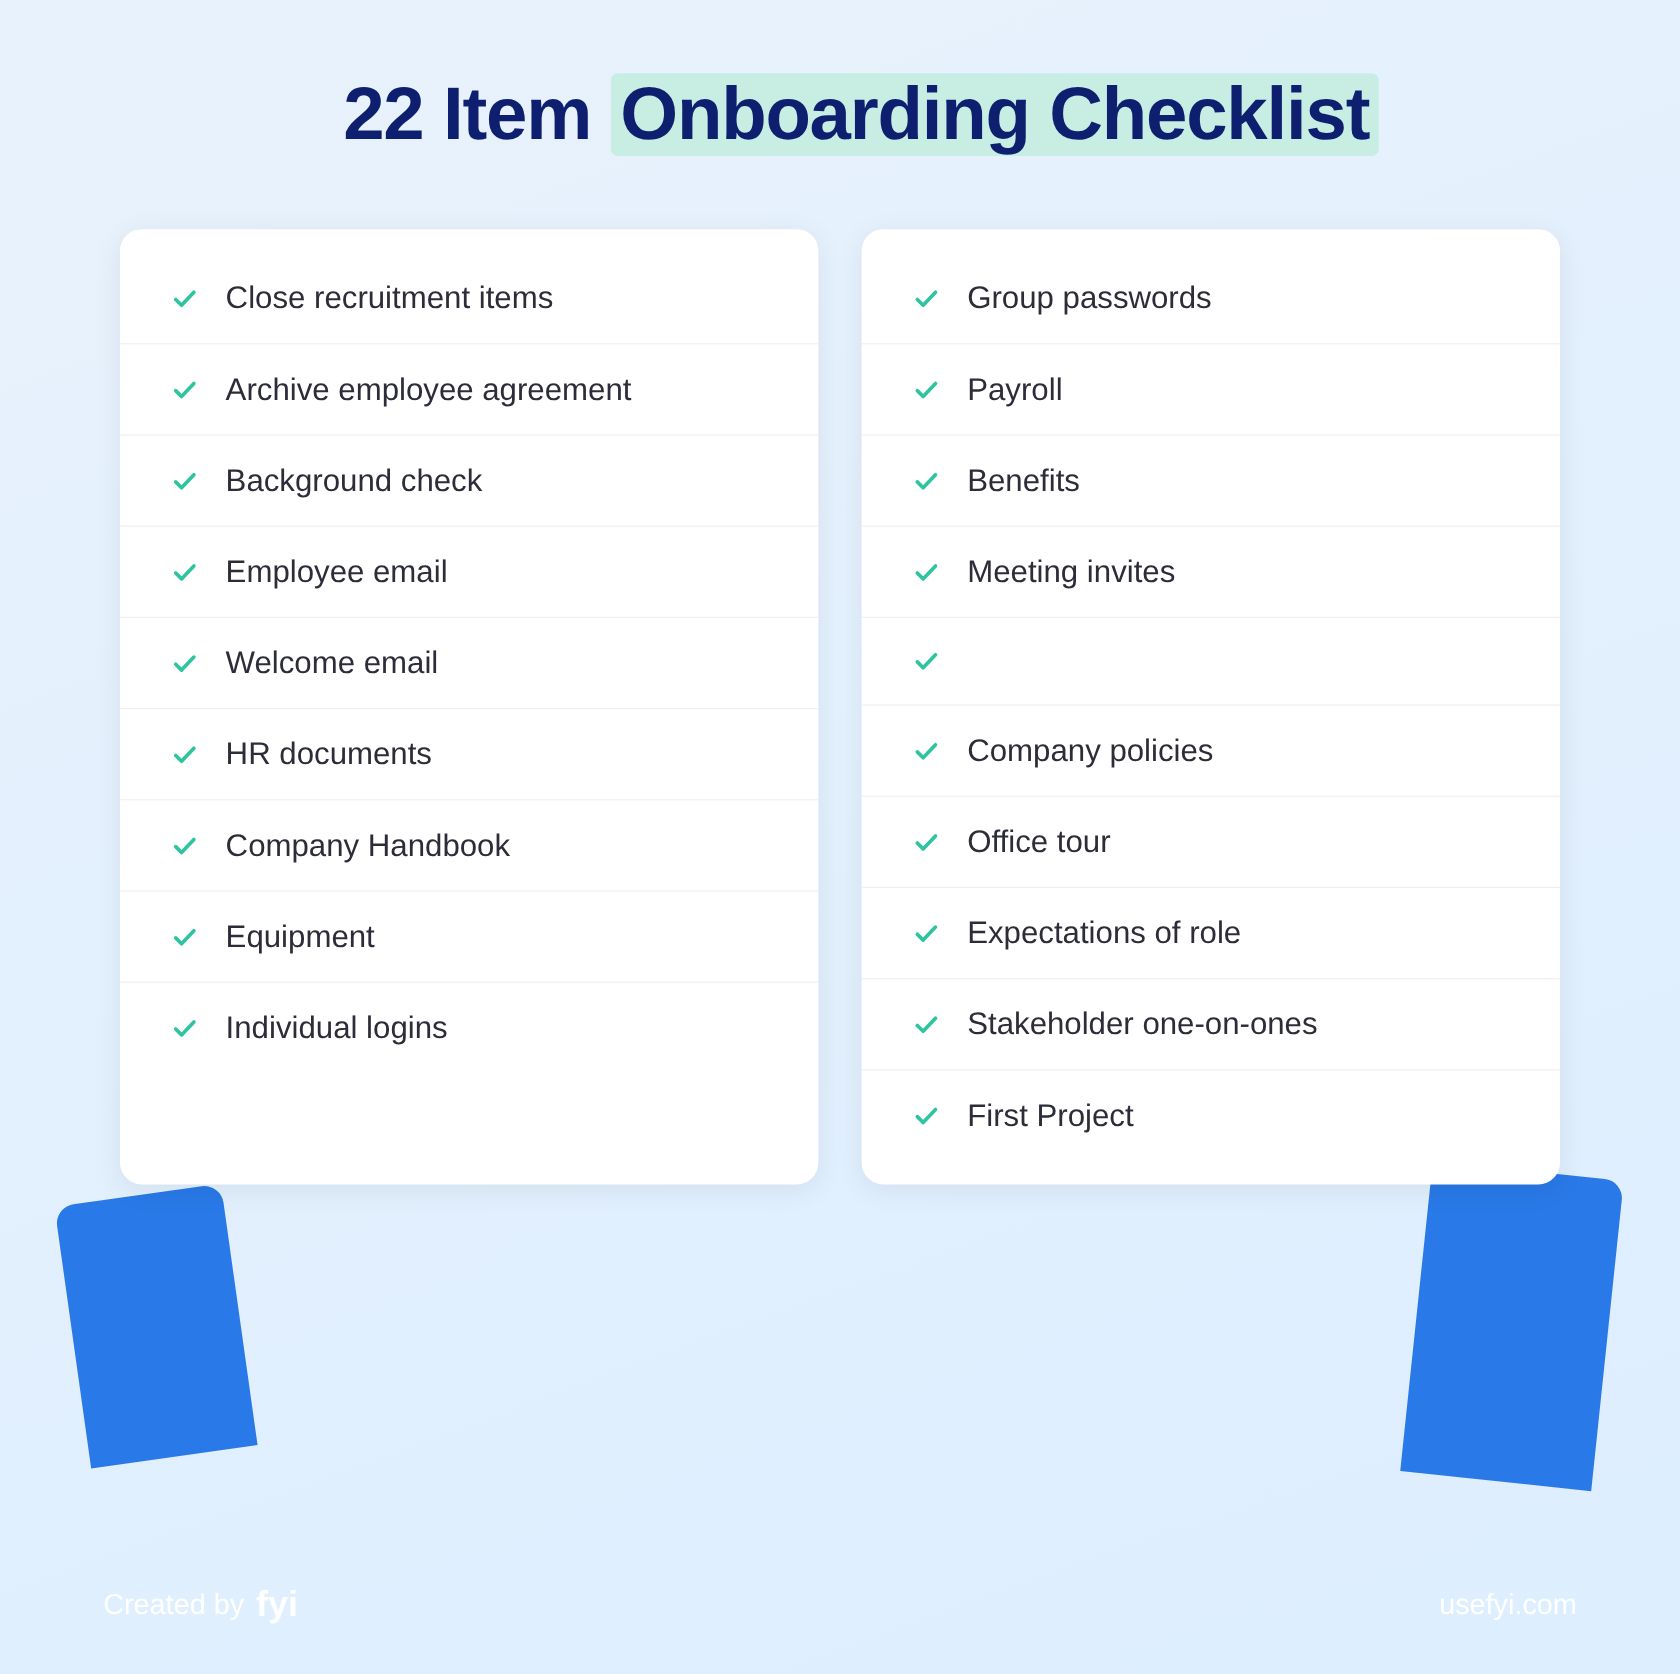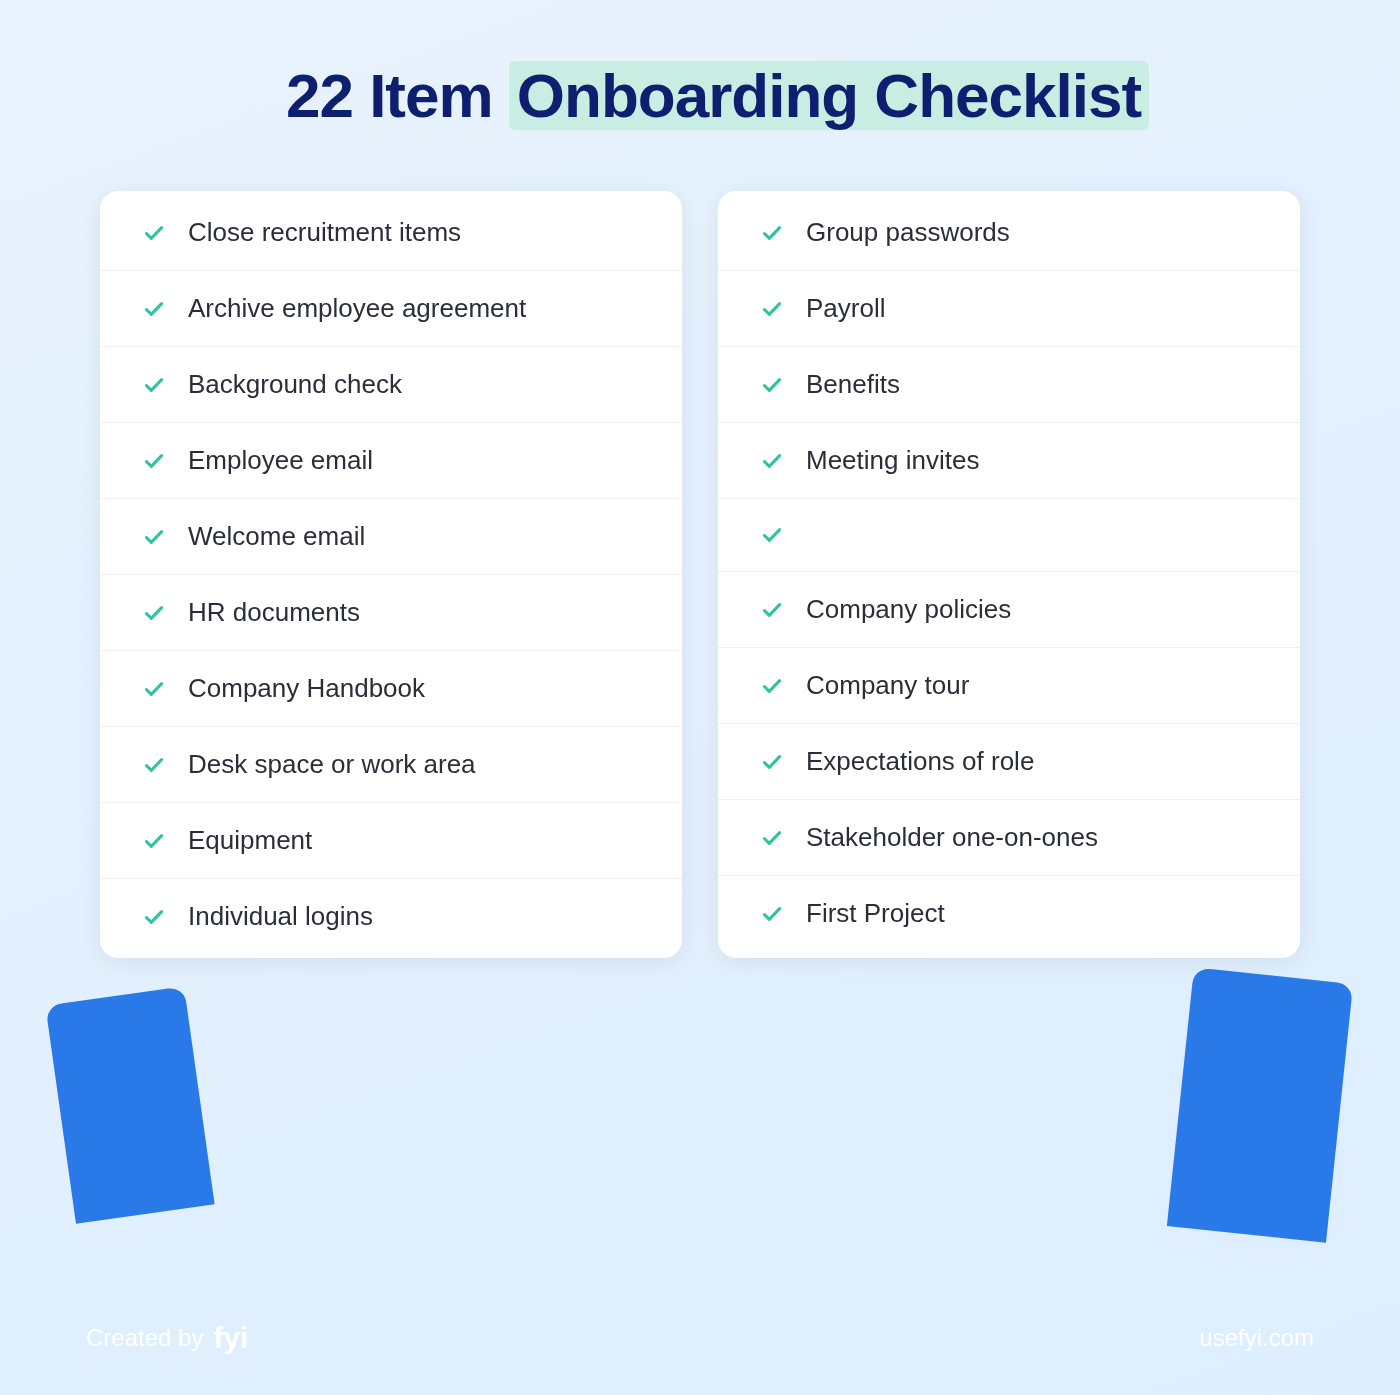--- a/index.html
+++ b/index.html
@@ -82,21 +82,21 @@
       gap: 36px;
       margin-top: 60px;
       z-index: 2;
       width: 1200px;
     }
 
     .checklist-card {
       background: #ffffff;
       border-radius: 18px;
       flex: 1;
-      padding: 4px 0;
+      padding: 20px 0;
       box-shadow: 0 4px 24px rgba(0,0,0,0.07);
     }
 
     .checklist-item {
       display: flex;
       align-items: center;
       padding: 22px 40px;
       border-bottom: 1px solid #f0f0f0;
       gap: 20px;
     }
@@ -230,28 +230,20 @@
     </svg>
           </span>
       <span class="item-label">Company Handbook</span>
     </div>
         <div class="checklist-item">
       <span class="check-icon">
             <svg viewBox="0 0 24 24" fill="none" xmlns="http://www.w3.org/2000/svg">
       <path d="M5 12.5L9.5 17L19 7" stroke="#2ec4a0" stroke-width="2.8" stroke-linecap="round" stroke-linejoin="round"></path>
     </svg>
           </span>
-      <span class="item-label">Desk space or work area</span>
-    </div>
-        <div class="checklist-item">
-      <span class="check-icon">
-            <svg viewBox="0 0 24 24" fill="none" xmlns="http://www.w3.org/2000/svg">
-      <path d="M5 12.5L9.5 17L19 7" stroke="#2ec4a0" stroke-width="2.8" stroke-linecap="round" stroke-linejoin="round"></path>
-    </svg>
-          </span>
       <span class="item-label">Equipment</span>
     </div>
         <div class="checklist-item">
       <span class="check-icon">
             <svg viewBox="0 0 24 24" fill="none" xmlns="http://www.w3.org/2000/svg">
       <path d="M5 12.5L9.5 17L19 7" stroke="#2ec4a0" stroke-width="2.8" stroke-linecap="round" stroke-linejoin="round"></path>
     </svg>
           </span>
       <span class="item-label">Individual logins</span>
     </div>
@@ -305,21 +297,21 @@
     </svg>
           </span>
       <span class="item-label">Company policies</span>
     </div>
         <div class="checklist-item">
       <span class="check-icon">
             <svg viewBox="0 0 24 24" fill="none" xmlns="http://www.w3.org/2000/svg">
       <path d="M5 12.5L9.5 17L19 7" stroke="#2ec4a0" stroke-width="2.8" stroke-linecap="round" stroke-linejoin="round"></path>
     </svg>
           </span>
-      <span class="item-label">Company tour</span>
+      <span class="item-label">Office tour</span>
     </div>
         <div class="checklist-item">
       <span class="check-icon">
             <svg viewBox="0 0 24 24" fill="none" xmlns="http://www.w3.org/2000/svg">
       <path d="M5 12.5L9.5 17L19 7" stroke="#2ec4a0" stroke-width="2.8" stroke-linecap="round" stroke-linejoin="round"></path>
     </svg>
           </span>
       <span class="item-label">Expectations of role</span>
     </div>
         <div class="checklist-item">

